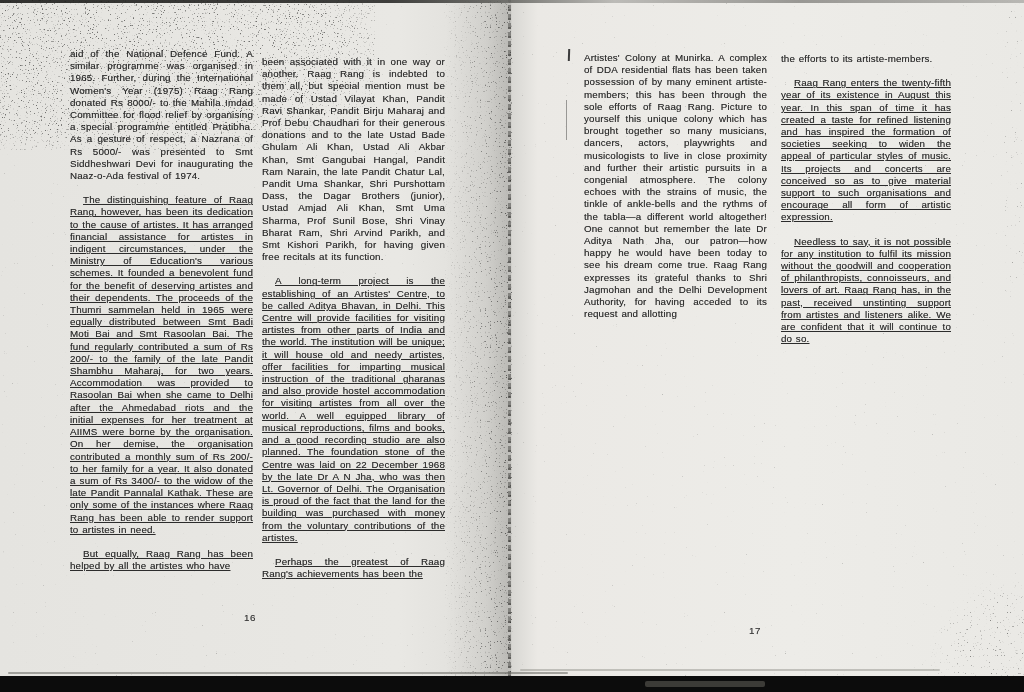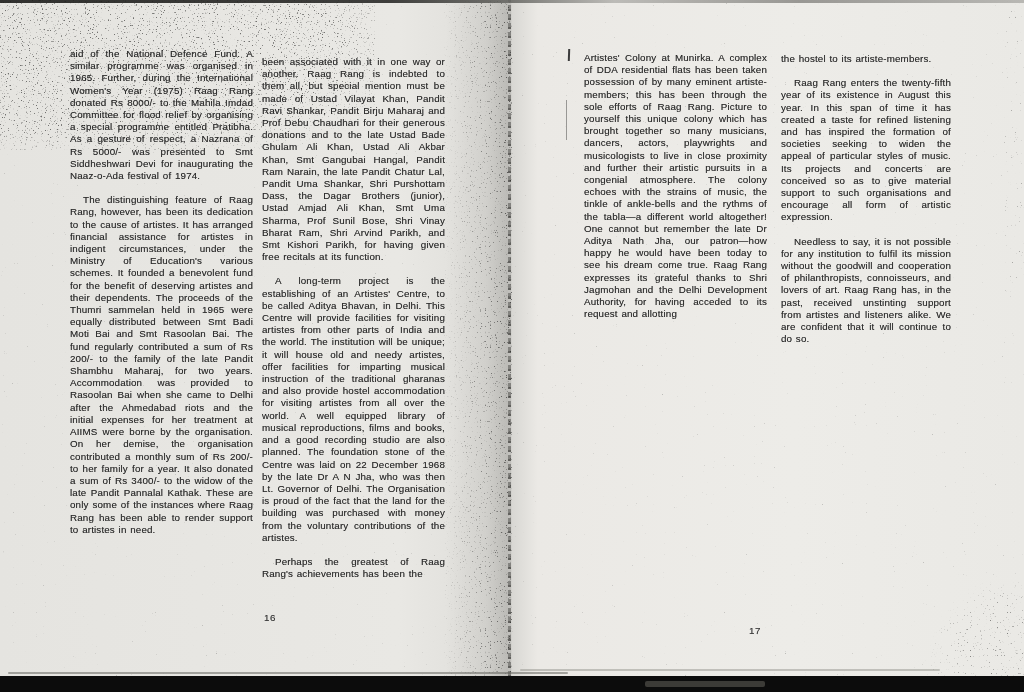--- a/index.html
+++ b/index.html
@@ -50,21 +50,21 @@
     font-family: "Liberation Sans", sans-serif;
     font-size: 9.8px;
     line-height: 12.2px;
     color: #2c2c2c;
     text-align: justify;
     letter-spacing: 0.15px;
     word-spacing: 0.8px;
     text-shadow: 0 0 0.4px rgba(45,45,45,0.55);
   }
   .col p { margin: 0 0 12px 0; }
-  .col p.indent { text-indent: 13px; }
+  .col p.indent { text-indent: 13px; text-decoration: underline; }
   .pagenum {
     position: absolute;
     font-family: "Liberation Sans", sans-serif;
     font-size: 9.8px;
     color: #3a3a3a;
     letter-spacing: 0.5px;
     text-shadow: 0 0 0.4px rgba(45,45,45,0.5);
   }
   .topbar {
     position: absolute;
@@ -125,39 +125,40 @@
 
 <main class="spread">
 
   <section class="page-left"></section>
   <section class="page-right"></section>
   <div class="gutter-shade"></div>
 
   <div class="col" style="left:70px; top:48px; width:183px;">
     <p>aid of the National Defence Fund. A similar programme was organised in 1965. Further, during the International Women's Year (1975) Raag Rang donated Rs 8000/- to the Mahila Imdad Committee for flood relief by organising a special programme entitled Pratibha. As a gesture of respect, a Nazrana of Rs 5000/- was presented to Smt Siddheshwari Devi for inaugurating the Naaz-o-Ada festival of 1974.</p>
     <p class="indent">The distinguishing feature of Raag Rang, however, has been its dedication to the cause of artistes. It has arranged financial assistance for artistes in indigent circumstances, under the Ministry of Education's various schemes. It founded a benevolent fund for the benefit of deserving artistes and their dependents. The proceeds of the Thumri sammelan held in 1965 were equally distributed between Smt Badi Moti Bai and Smt Rasoolan Bai. The fund regularly contributed a sum of Rs 200/- to the family of the late Pandit Shambhu Maharaj, for two years. Accommodation was provided to Rasoolan Bai when she came to Delhi after the Ahmedabad riots and the initial expenses for her treatment at AIIMS were borne by the organisation. On her demise, the organisation contributed a monthly sum of Rs 200/- to her family for a year. It also donated a sum of Rs 3400/- to the widow of the late Pandit Pannalal Kathak. These are only some of the instances where Raag Rang has been able to render support to artistes in need.</p>
+    <p class="indent">But equally, Raag Rang has been helped by all the artistes who have</p>
   </div>
 
   <div class="col" style="left:262px; top:56px; width:183px;">
     <p>been associated with it in one way or another. Raag Rang is indebted to them all, but special mention must be made of Ustad Vilayat Khan, Pandit Ravi Shankar, Pandit Birju Maharaj and Prof Debu Chaudhari for their generous donations and to the late Ustad Bade Ghulam Ali Khan, Ustad Ali Akbar Khan, Smt Gangubai Hangal, Pandit Ram Narain, the late Pandit Chatur Lal, Pandit Uma Shankar, Shri Purshottam Dass, the Dagar Brothers (junior), Ustad Amjad Ali Khan, Smt Uma Sharma, Prof Sunil Bose, Shri Vinay Bharat Ram, Shri Arvind Parikh, and Smt Kishori Parikh, for having given free recitals at its function.</p>
     <p class="indent">A long-term project is the establishing of an Artistes' Centre, to be called Aditya Bhavan, in Delhi. This Centre will provide facilities for visiting artistes from other parts of India and the world. The institution will be unique; it will house old and needy artistes, offer facilities for imparting musical instruction of the traditional gharanas and also provide hostel accommodation for visiting artistes from all over the world. A well equipped library of musical reproductions, films and books, and a good recording studio are also planned. The foundation stone of the Centre was laid on 22 December 1968 by the late Dr A N Jha, who was then Lt. Governor of Delhi. The Organisation is proud of the fact that the land for the building was purchased with money from the voluntary contributions of the artistes.</p>
     <p class="indent">Perhaps the greatest of Raag Rang's achievements has been the</p>
   </div>
 
   <div class="col" style="left:584px; top:52px; width:183px;">
     <p>Artistes' Colony at Munirka. A complex of DDA residential flats has been taken possession of by many eminent artiste-members; this has been through the sole efforts of Raag Rang. Picture to yourself this unique colony which has brought together so many musicians, dancers, actors, playwrights and musicologists to live in close proximity and further their artistic pursuits in a congenial atmosphere. The colony echoes with the strains of music, the tinkle of ankle-bells and the rythms of the tabla—a different world altogether! One cannot but remember the late Dr Aditya Nath Jha, our patron—how happy he would have been today to see his dream come true. Raag Rang expresses its grateful thanks to Shri Jagmohan and the Delhi Development Authority, for having acceded to its request and allotting</p>
   </div>
 
   <div class="col" style="left:781px; top:53px; width:170px;">
-    <p>the hostel to its artiste-members.</p>
+    <p>the efforts to its artiste-members.</p>
     <p class="indent">Raag Rang enters the twenty-fifth year of its existence in August this year. In this span of time it has created a taste for refined listening and has inspired the formation of societies seeking to widen the appeal of particular styles of music. Its projects and concerts are conceived so as to give material support to such organisations and encourage all form of artistic expression.</p>
     <p class="indent">Needless to say, it is not possible for any institution to fulfil its mission without the goodwill and cooperation of philanthropists, connoisseurs, and lovers of art. Raag Rang has, in the past, received unstinting support from artistes and listeners alike. We are confident that it will continue to do so.</p>
   </div>
 
-  <div class="pagenum" style="left:244px; top:612px;margin-left:20px;">16</div>
+  <div class="pagenum" style="left:244px; top:612px;">16</div>
   <div class="pagenum" style="left:749px; top:625px;text-align:center;">17</div>
 
   <svg class="np" style="left:0; top:0; width:1024px; height:676px; opacity:0.20;">
     <defs>
       <filter id="g0" x="0" y="0" width="100%" height="100%">
         <feTurbulence type="fractalNoise" baseFrequency="0.9" numOctaves="2" seed="3"></feTurbulence>
         <feColorMatrix type="matrix" values="0 0 0 0 0  0 0 0 0 0  0 0 0 0 0  0 0 0 8 -6.4"></feColorMatrix>
       </filter>
     </defs>
     <rect width="100%" height="100%" filter="url(#g0)"></rect>

